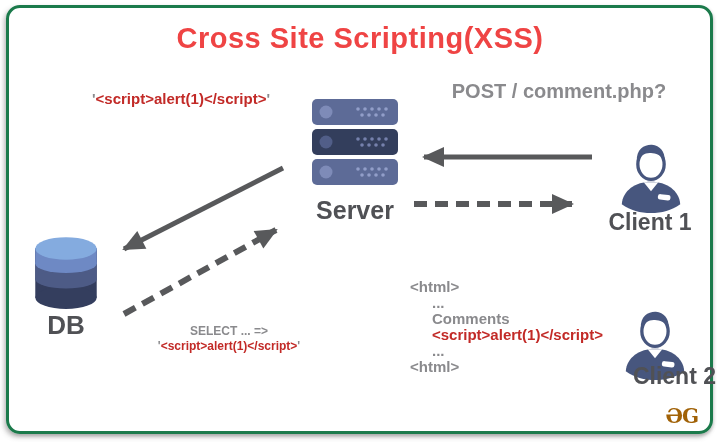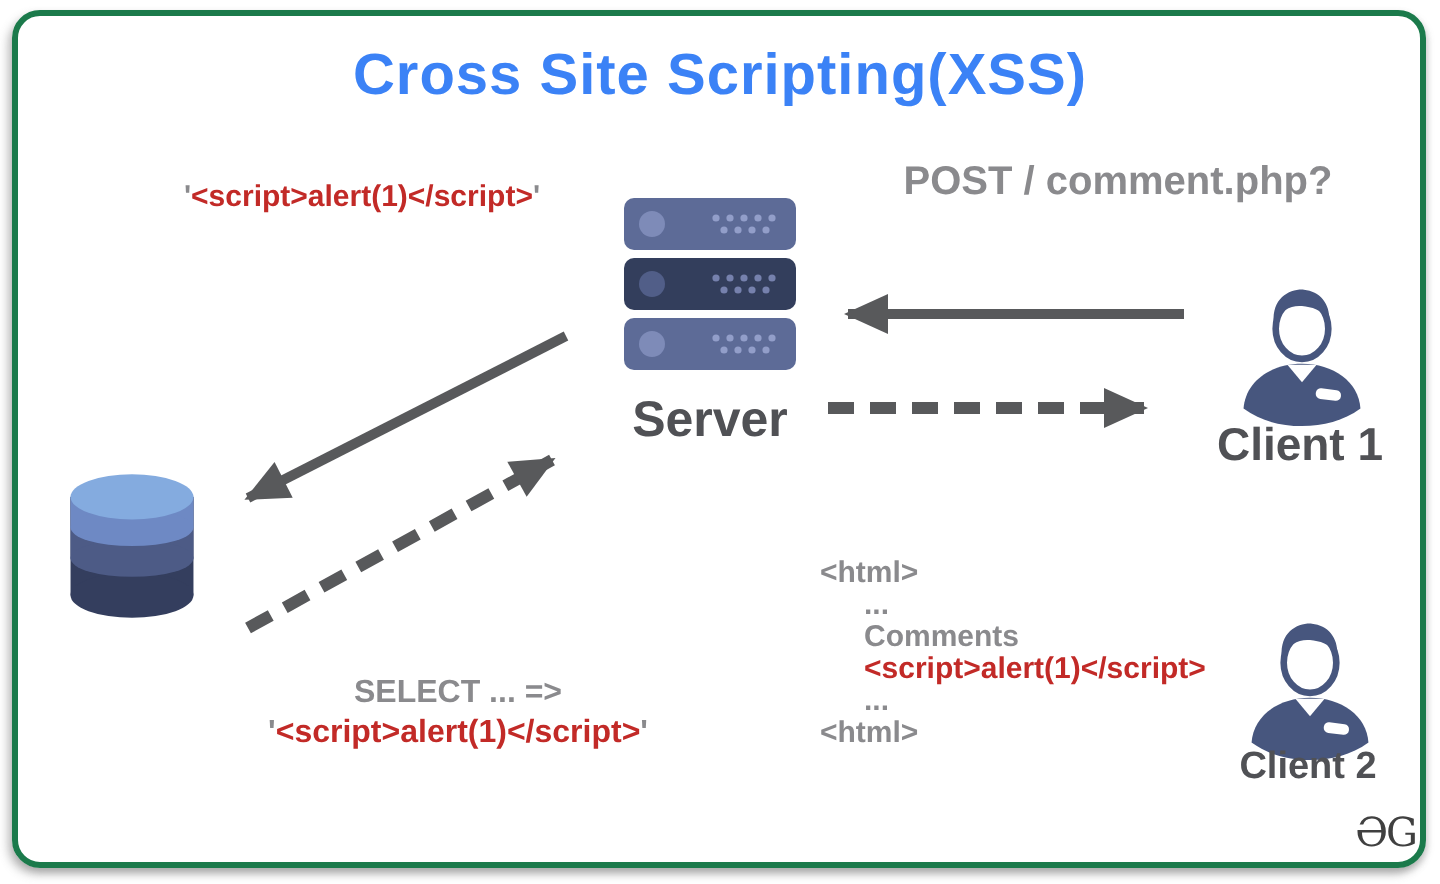--- a/index.html
+++ b/index.html
@@ -8,42 +8,42 @@
     font-family:"Liberation Sans","DejaVu Sans",sans-serif;overflow:hidden;
   }
   .frame{
     position:absolute;left:6px;top:5px;right:7px;bottom:8px;
     border:3px solid #1b7a4b;border-radius:14px;
     box-shadow:-2px 3px 5px rgba(110,110,110,.45), 1px 2px 3px rgba(140,140,140,.35);
     pointer-events:none;
   }
   .title{
     position:absolute;left:0;top:22px;width:720px;text-align:center;
-    font-size:29px;font-weight:700;color:#3b82f6;letter-spacing:.5px;
+    font-size:29px;font-weight:700;color:#ef4444;letter-spacing:.5px;
   }
   .tblock{position:absolute;font-weight:700;line-height:1.25;}
   .center{text-align:center;}
   .gray{color:#8a8a8d;}
   .red{color:#c22a27;}
   .label{position:absolute;text-align:center;font-weight:700;color:#505155;}
   .icon{position:absolute;}
   .arrows{position:absolute;left:0;top:0;pointer-events:none;}
   .insert-block{left:55px;top:90px;width:252px;font-size:15px;}
   .post-block{left:420px;top:79px;width:278px;font-size:20px;}
   .html-block{left:410px;top:239px;font-size:15px;line-height:16px;margin-top:40px;}
   .html-block .ind{padding-left:22px;}
-  .select-block{left:105px;top:337px;width:248px;font-size:16px;}
+  .select-block{left:105px;top:324px;width:248px;font-size:12px;}
   .server-label{left:297px;top:196px;width:116px;font-size:25px;text-align:center;}
   .db-label{left:27px;top:310px;width:78px;font-size:26px;}
   .client1-label{left:588px;top:209px;width:124px;font-size:23px;}
-  .client2-label{left:592px;top:373px;width:124px;font-size:19px;}
+  .client2-label{left:592px;top:363px;width:124px;font-size:23px;text-align:right;}
   .logo{
-    position:absolute;right:12px;bottom:14px;
+    position:absolute;right:22px;bottom:14px;
     font-family:"DejaVu Serif","Liberation Serif",serif;
-    font-size:20px;font-weight:400;color:#404040;letter-spacing:-1px;
+    font-size:20px;font-weight:700;color:#a16207;letter-spacing:-1px;
   }
 </style>
 </head>
 <body>
 
 <div class="stage">
   <div class="frame"></div>
 
   <div class="title">Cross Site Scripting(XSS)</div>
 
@@ -126,20 +126,21 @@
 
   <svg class="icon" style="left:27px;top:230px;" width="78" height="84" viewBox="0 0 76 82">
     <rect x="8" y="18" width="60" height="48" fill="#343e5e"></rect>
     <ellipse cx="38" cy="66" rx="30" ry="11" fill="#343e5e"></ellipse>
     <rect x="8" y="18" width="60" height="30" fill="#4d5b86"></rect>
     <ellipse cx="38" cy="48" rx="30" ry="9" fill="#4d5b86"></ellipse>
     <rect x="8" y="18" width="60" height="15" fill="#6e89c4"></rect>
     <ellipse cx="38" cy="33" rx="30" ry="9" fill="#6e89c4"></ellipse>
     <ellipse cx="38" cy="18" rx="30" ry="11" fill="#84abdf"></ellipse>
   </svg>
+  <div class="label db-label">DB</div>
 
   <svg class="icon" style="left:612px;top:139px;" width="78" height="76" viewBox="0 0 80 78">
     <ellipse cx="40" cy="26" rx="13.5" ry="15.5" fill="#fff" stroke="#47567e" stroke-width="3.4"></ellipse>
     <path d="M25.5,23 C24.5,10 34,5.5 41,6 C49,6.7 54.5,13 54,22 C50,16 45,15 40,14.4 C34.5,13.8 29,16.5 25.5,23 Z" fill="#47567e"></path>
     <path d="M40,44 C24,44 11,53 10,67 C19,73.5 29,76 40,76 C51,76 61,73.5 70,67 C69,53 56,44 40,44 Z" fill="#47567e"></path>
     <path d="M32.5,44.5 L40,53.5 L47.5,44.5 Z" fill="#fff"></path>
     <rect x="47" y="57" width="13" height="5.5" rx="2.6" fill="#fff" transform="rotate(7 53 60)"></rect>
   </svg>
   <div class="label client1-label">Client 1</div>
 

